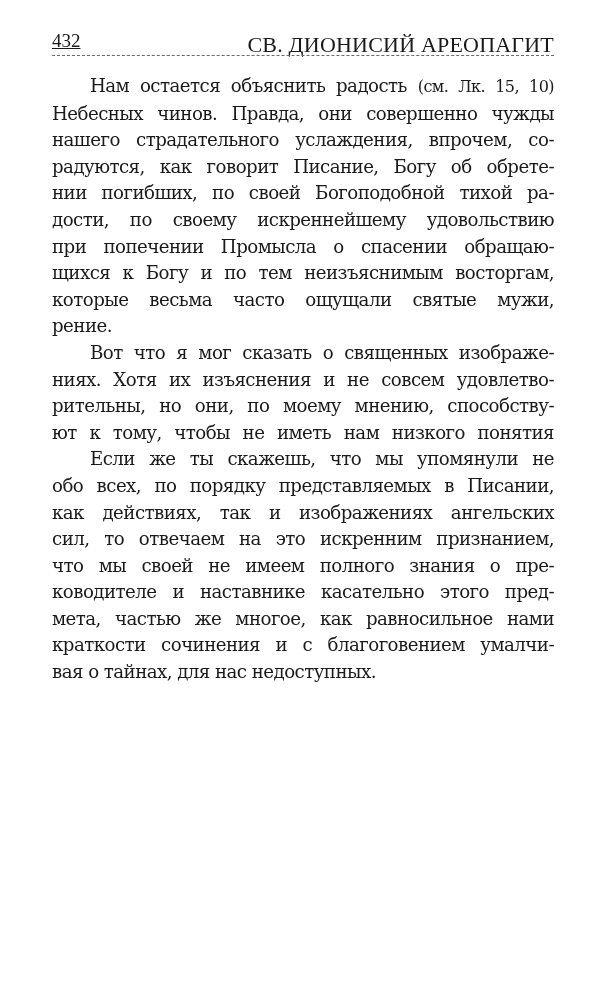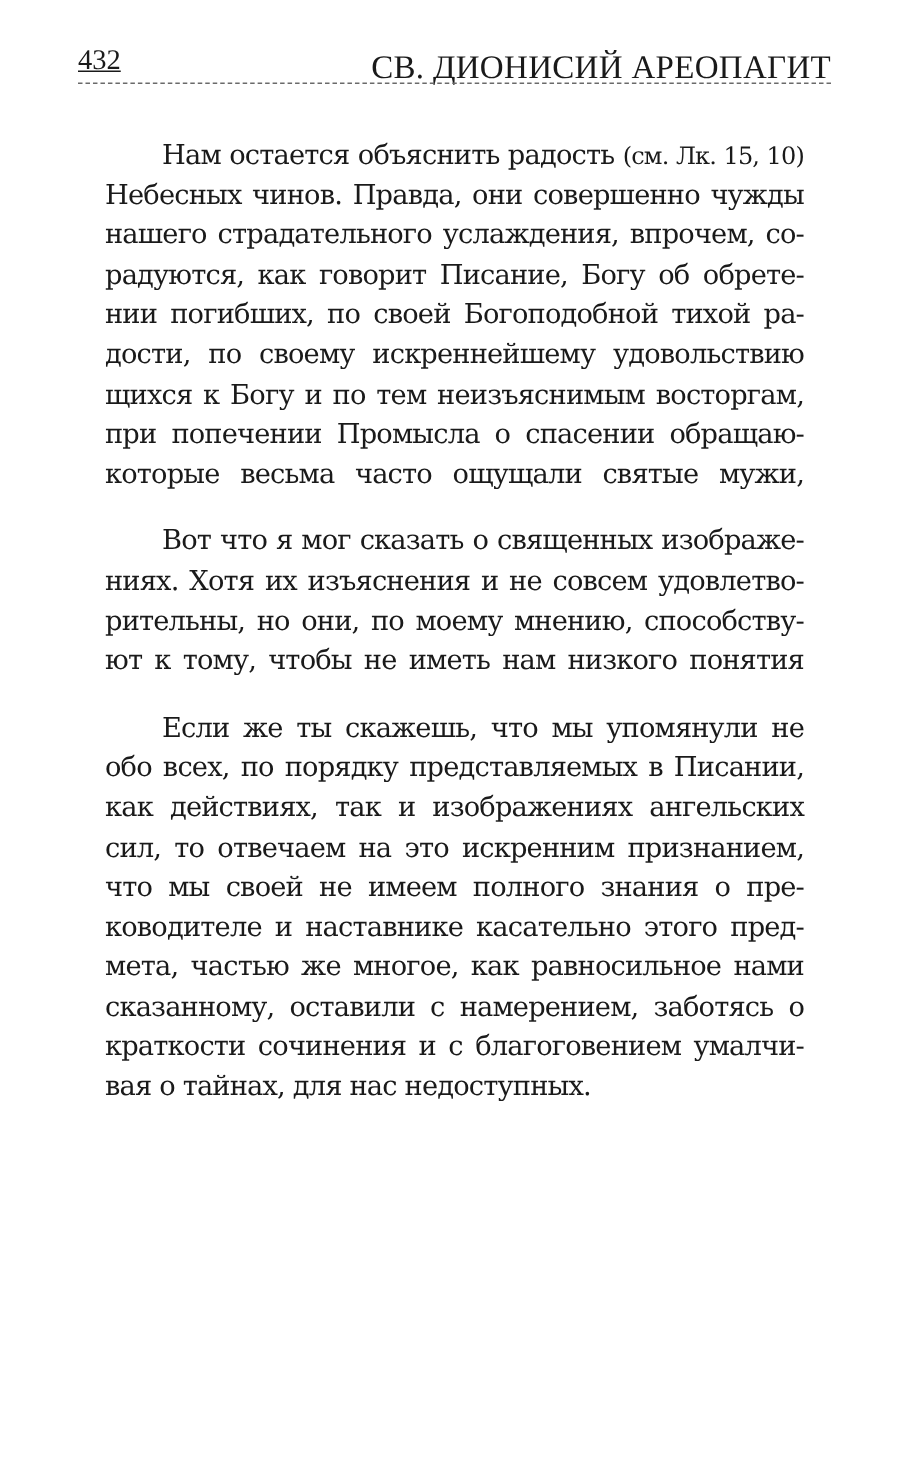--- a/index.html
+++ b/index.html
@@ -7,21 +7,21 @@
   .page { position: absolute; left: 52px; top: 0; width: 502px; color: #1a1a1a; }
   .header { position: absolute; top: 30px; left: 0; width: 502px; height: 22px;
             font-family: "Liberation Serif", "DejaVu Serif", serif; }
   .page-num { position: absolute; left: 0; top: 0; font-size: 19px; text-decoration: underline; }
   .running-title { position: absolute; right: 0; top: 2px; font-size: 22px; letter-spacing: 0.2px; }
   .rule { position: absolute; top: 55px; left: 0; width: 502px; height: 0;
           border-top: 1px dashed #6a6a6a; }
   .body { position: absolute; top: 73px; left: 0; width: 502px;
           font-family: "DejaVu Serif", "Liberation Serif", serif;
           font-size: 18.2px; line-height: 26.6px; letter-spacing: -0.55px; }
-  .para { margin: 18px; text-indent: 0; }
+  .para { margin: 0; text-indent: 0; }
   .line { display: block; white-space: nowrap; text-align: justify; text-align-last: justify; }
   .line.last { text-align-last: left; }
   .line.first { padding-left: 38px; }
   .ref { font-size: 16px; }
 </style>
 </head>
 <body>
 
 <div class="page">
   <div class="header">
@@ -31,36 +31,36 @@
   <div class="rule"></div>
 
   <div class="body">
     <p class="para">
       <span class="line first"><span>Нам остается объяснить радость</span> <span class="ref">(см. Лк. 15, 10)</span></span>
       <span class="line">Небесных чинов. Правда, они совершенно чужды</span>
       <span class="line">нашего страдательного услаждения, впрочем, со-</span>
       <span class="line">радуются, как говорит Писание, Богу об обрете-</span>
       <span class="line">нии погибших, по своей Богоподобной тихой ра-</span>
       <span class="line">дости, по своему искреннейшему удовольствию</span>
+      <span class="line">при попечении Промысла о спасении обращаю-</span>
       <span class="line">щихся к Богу и по тем неизъяснимым восторгам,</span>
-      <span class="line">при попечении Промысла о спасении обращаю-</span>
       <span class="line">которые весьма часто ощущали святые мужи,</span>
+      <span class="line last">рение.</span>
     </p>
     <p class="para">
       <span class="line first">Вот что я мог сказать о священных изображе-</span>
       <span class="line">ниях. Хотя их изъяснения и не совсем удовлетво-</span>
       <span class="line">рительны, но они, по моему мнению, способству-</span>
       <span class="line">ют к тому, чтобы не иметь нам низкого понятия</span>
     </p>
     <p class="para">
       <span class="line first">Если же ты скажешь, что мы упомянули не</span>
       <span class="line">обо всех, по порядку представляемых в Писании,</span>
       <span class="line">как действиях, так и изображениях ангельских</span>
       <span class="line">сил, то отвечаем на это искренним признанием,</span>
       <span class="line">что мы своей не имеем полного знания о пре-</span>
       <span class="line">ководителе и наставнике касательно этого пред-</span>
       <span class="line">мета, частью же многое, как равносильное нами</span>
-      <span class="line">сказанному, оставили с намерением, заботясь о</span>
       <span class="line">краткости сочинения и с благоговением умалчи-</span>
       <span class="line last">вая о тайнах, для нас недоступных.</span>
     </p>
   </div>
 </div>
 
 </body></html>

